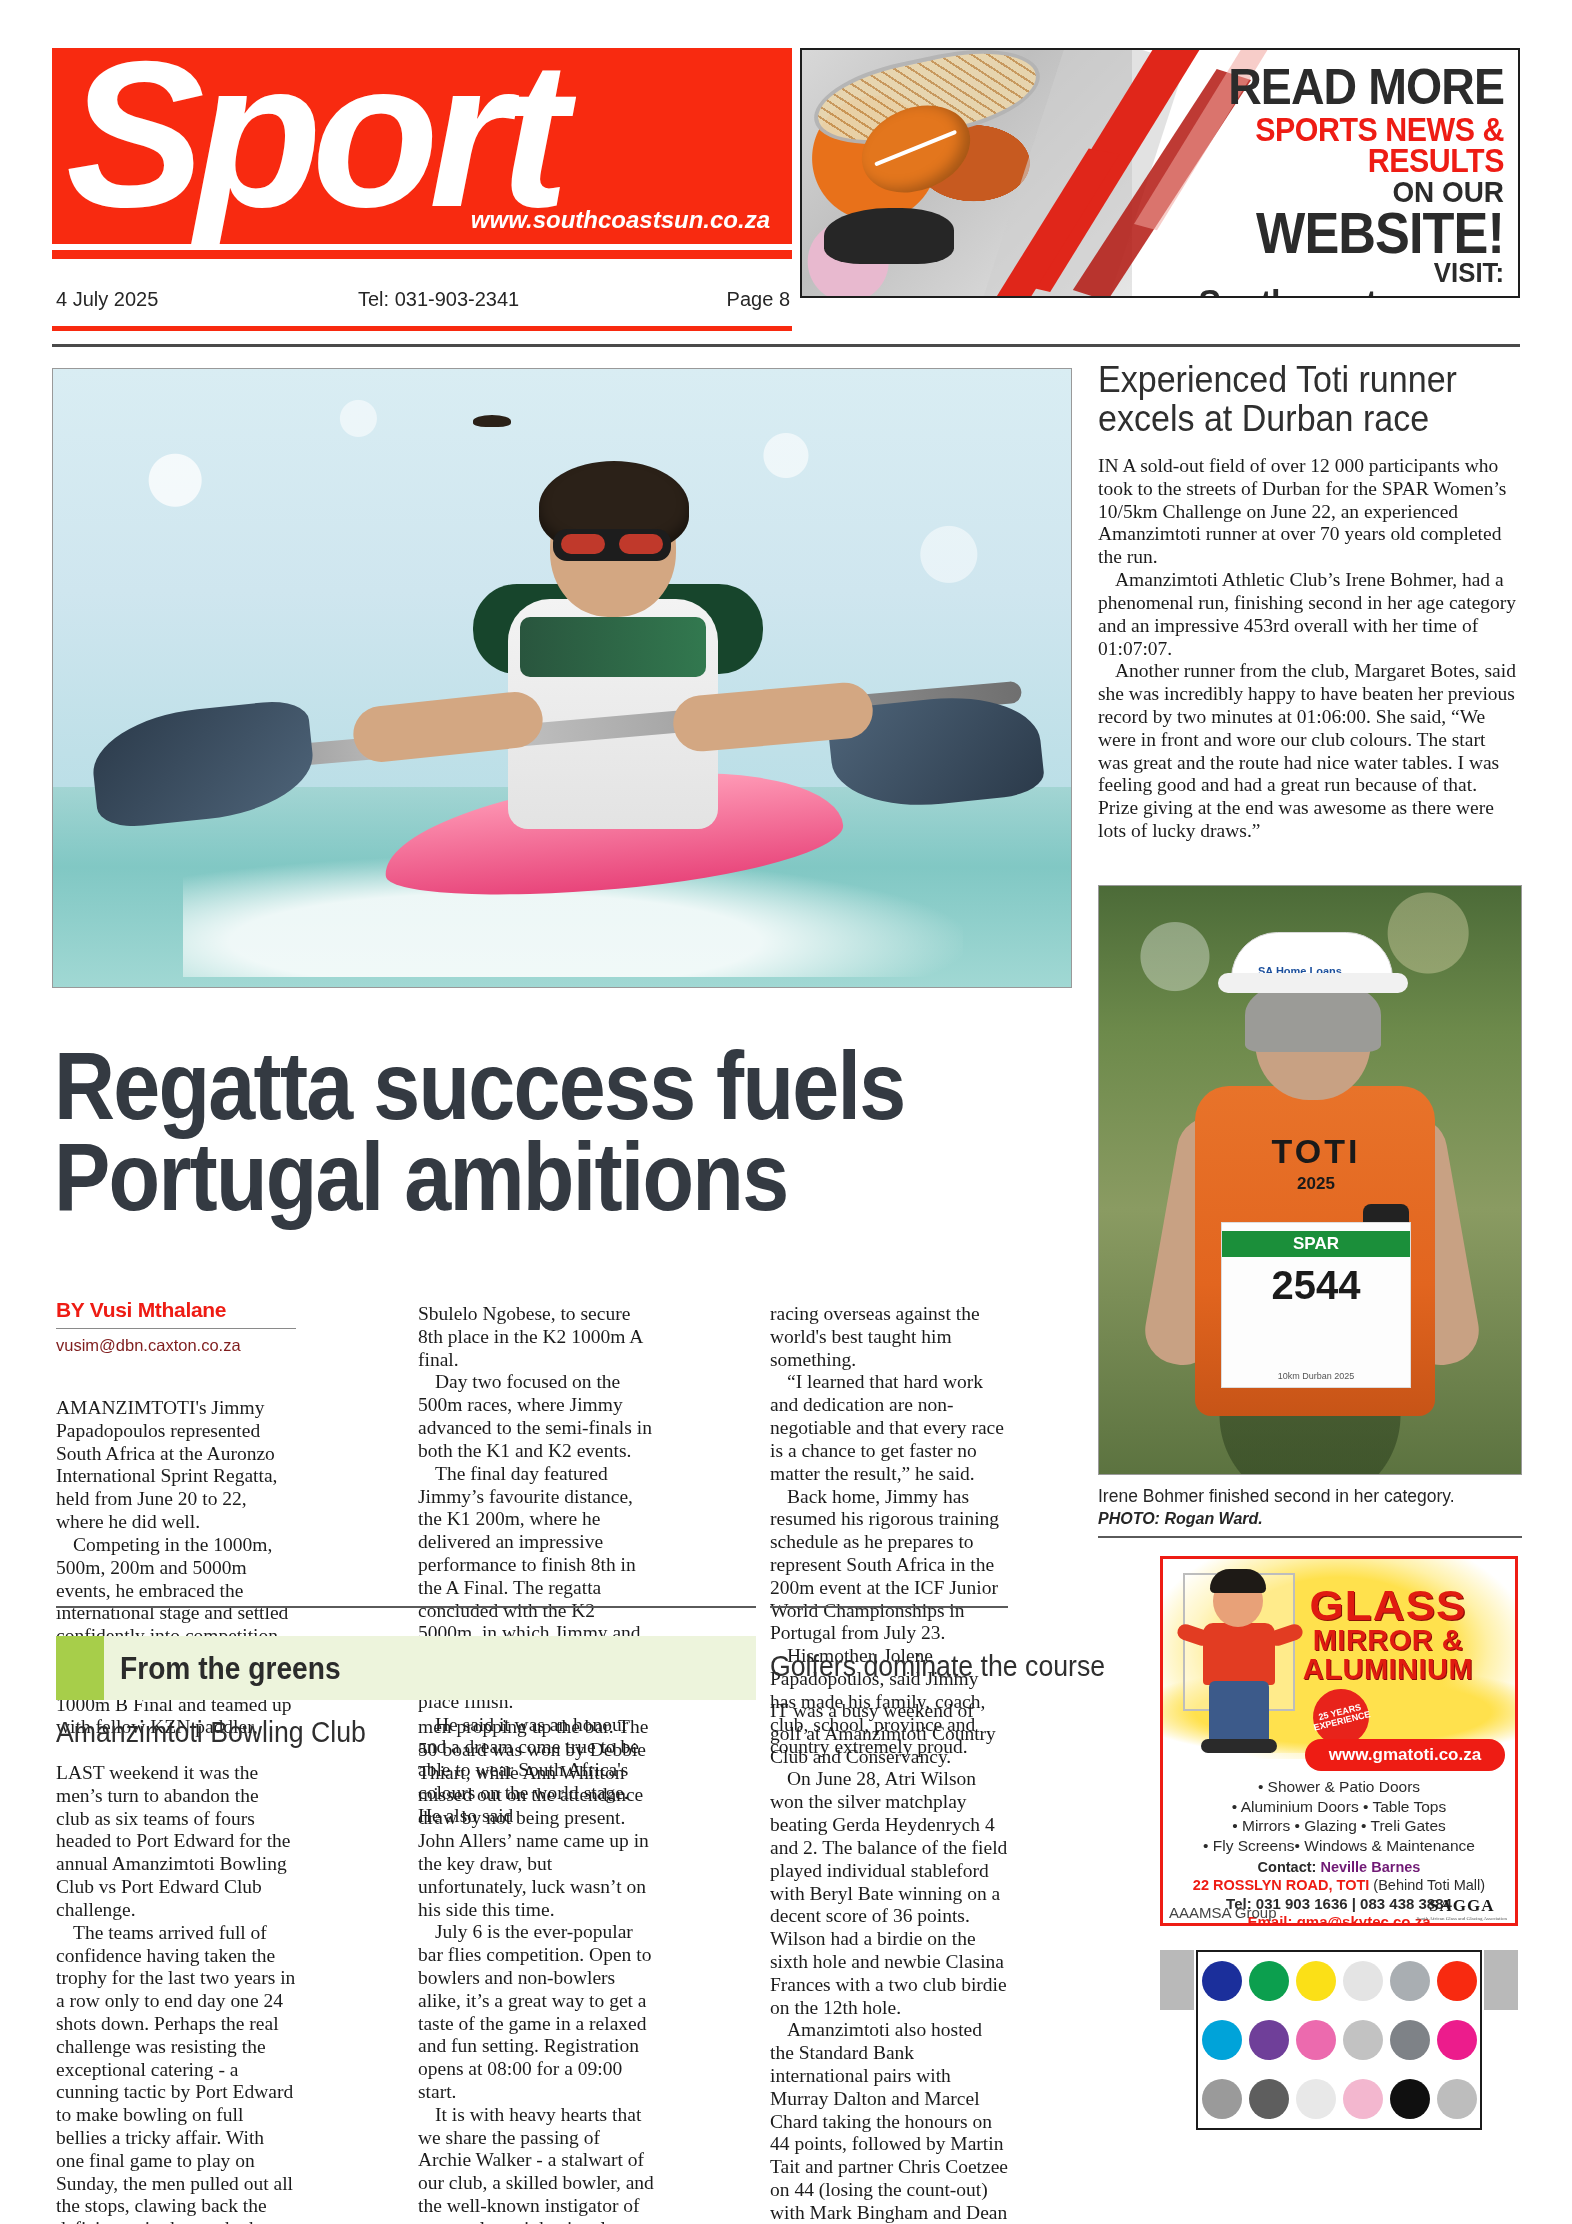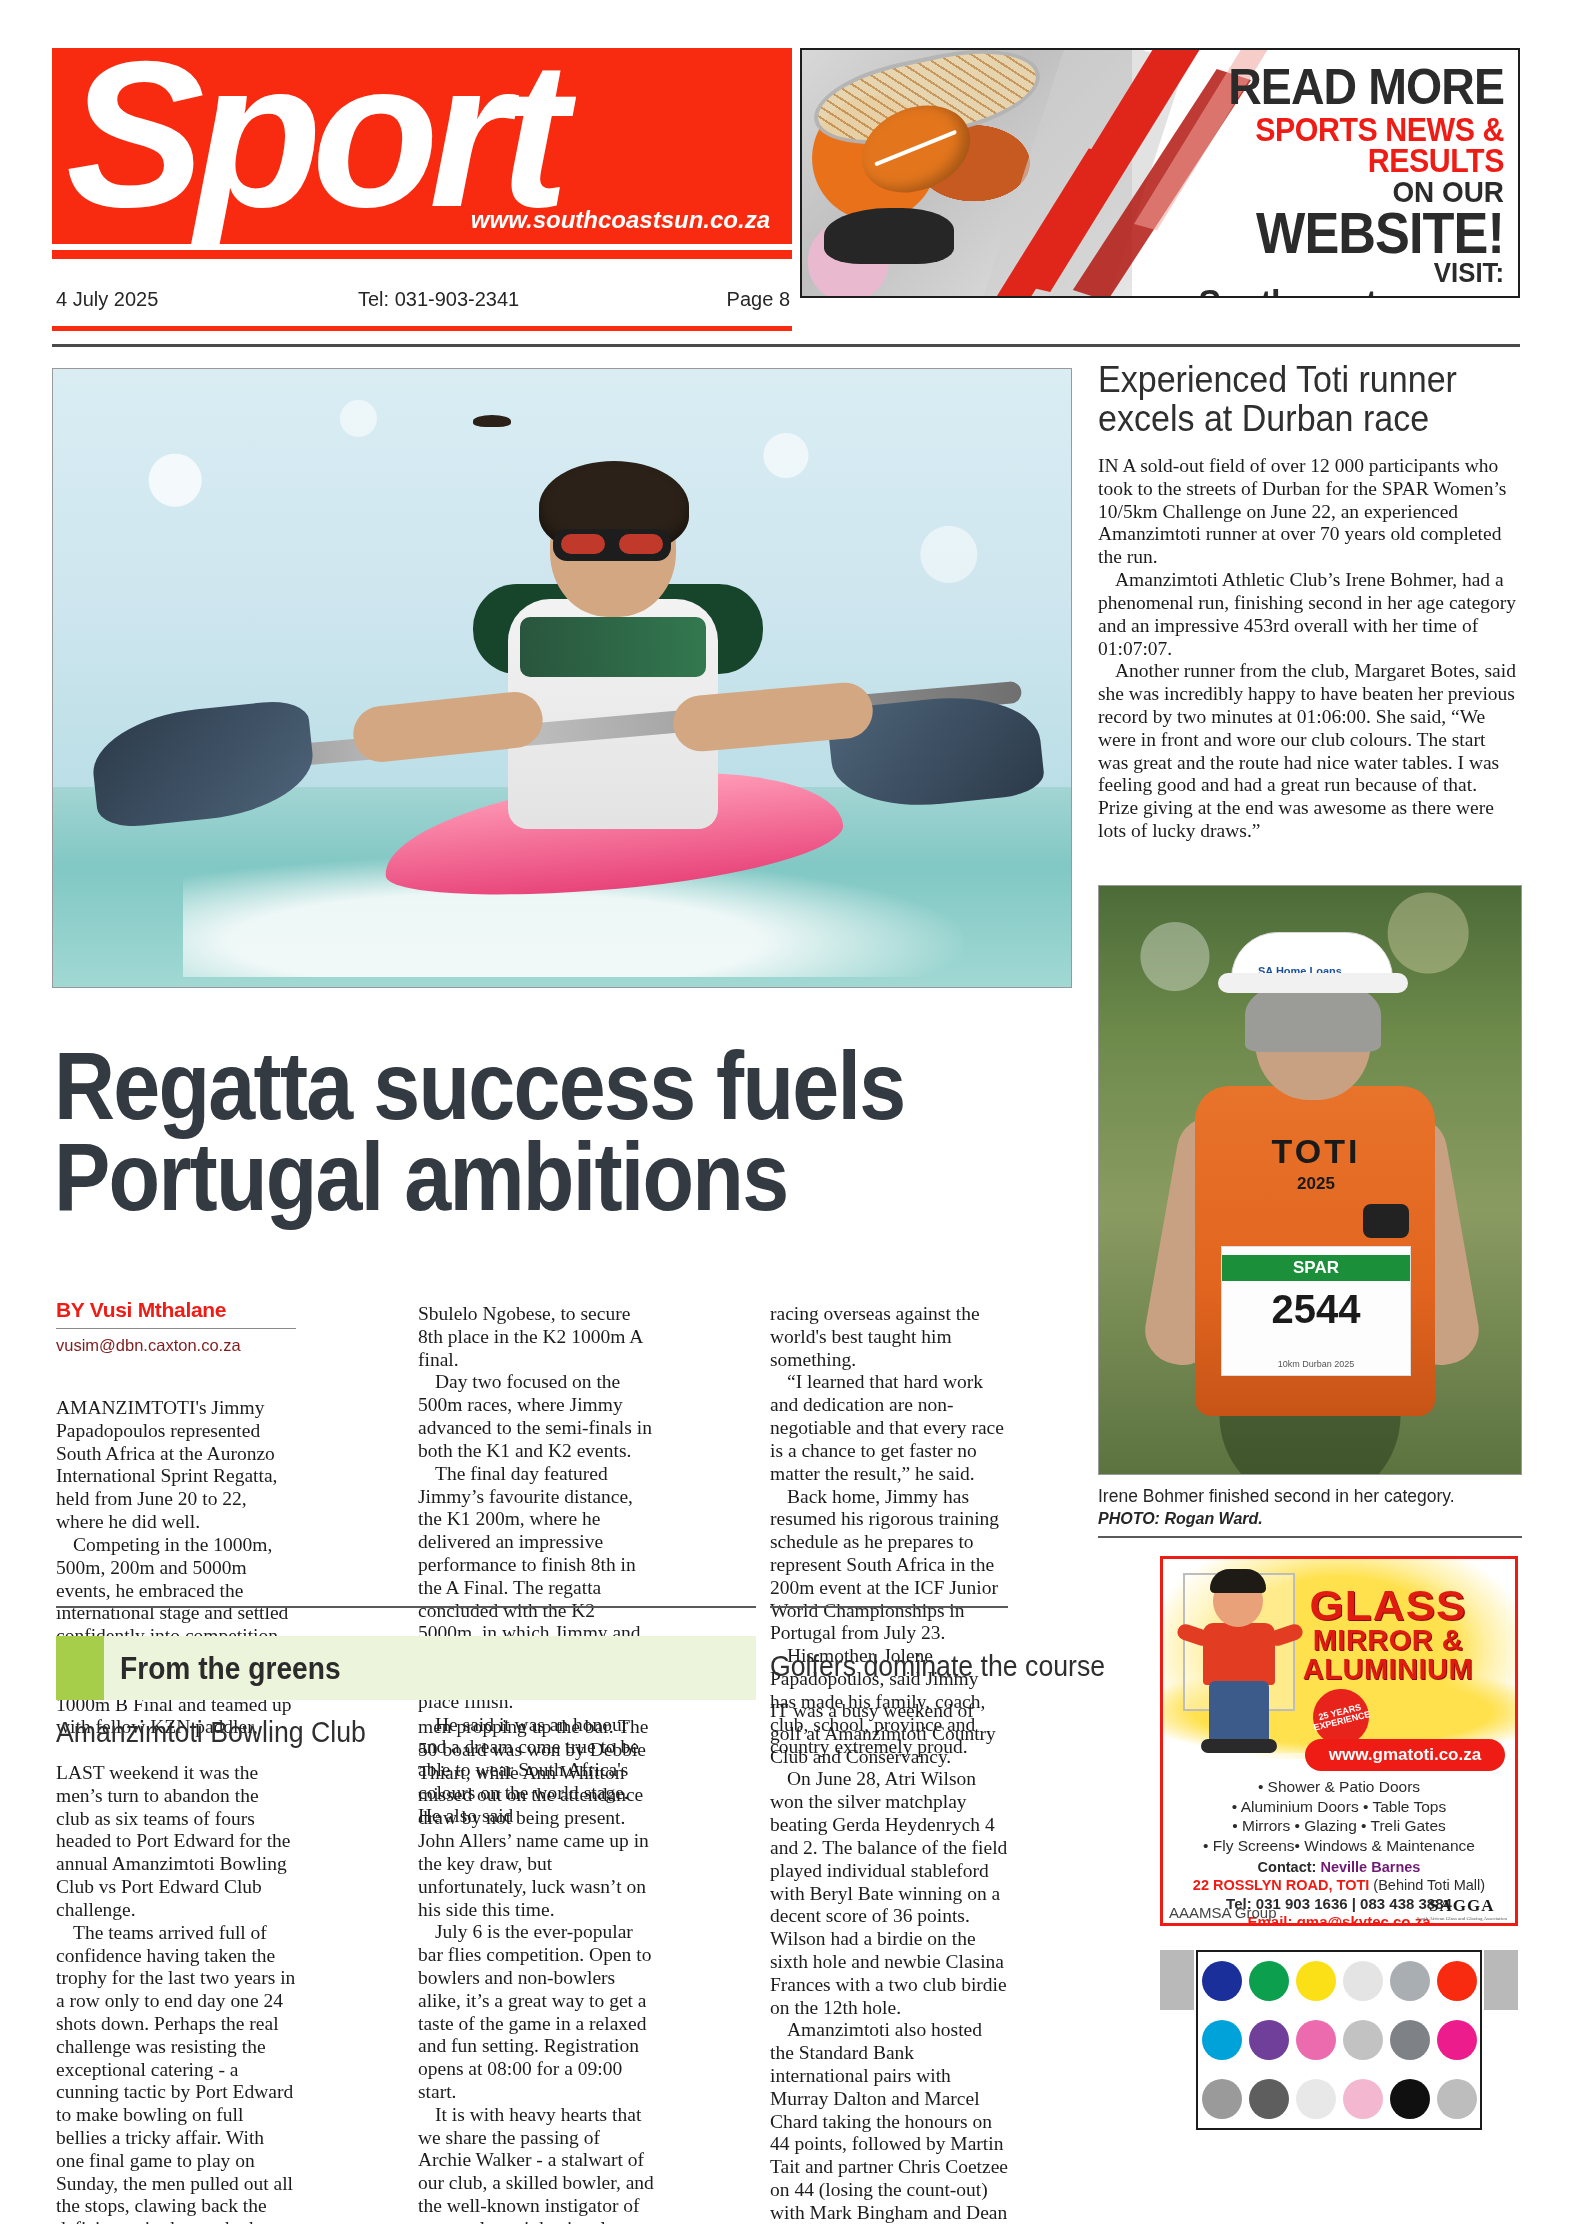--- a/index.html
+++ b/index.html
@@ -175,21 +175,21 @@
       background:#9b9b97; border-radius:50% 50% 10% 10%; }
   .rn-body { position:absolute; left:96px; top:200px; width:240px; height:330px;
       background:linear-gradient(180deg,#E8732A 0%, #E2651F 60%, #C75417 100%);
       border-radius:34px 34px 16px 16px; }
   .rn-arm-l { position:absolute; left:62px; top:230px; width:72px; height:250px;
       background:#c8a183; border-radius:34px; transform:rotate(10deg); }
   .rn-arm-r { position:absolute; right:58px; top:230px; width:72px; height:250px;
       background:#c8a183; border-radius:34px; transform:rotate(-10deg); }
   .rn-watch { position:absolute; right:112px; top:318px; width:46px; height:34px;
       background:#222; border-radius:8px; }
-  .rn-bib { position:absolute; left:122px; top:360px; width:190px; height:130px;
+  .rn-bib { position:absolute; left:122px; top:336px; width:190px; height:166px;
       background:#fdfdfd; border:1px solid #ddd; }
   .rn-bib .spar { position:absolute; left:0; top:8px; width:100%; height:26px;
       background:#1b8f3a; color:#fff; font-family:"Liberation Sans",sans-serif;
       font-weight:bold; font-size:17px; text-align:center; line-height:26px; }
   .rn-bib .num { position:absolute; left:0; top:40px; width:100%; text-align:center;
       font-family:"Liberation Sans",sans-serif; font-weight:bold; font-size:40px; color:#1b1b1b; }
   .rn-bib .sub { position:absolute; left:0; bottom:6px; width:100%; text-align:center;
       font-family:"Liberation Sans",sans-serif; font-size:9px; color:#555; }
   .rn-toti { position:absolute; left:134px; top:246px; width:166px; text-align:center;
       font-family:"Liberation Sans",sans-serif; font-weight:bold; font-size:34px; color:#1a1a1a;

